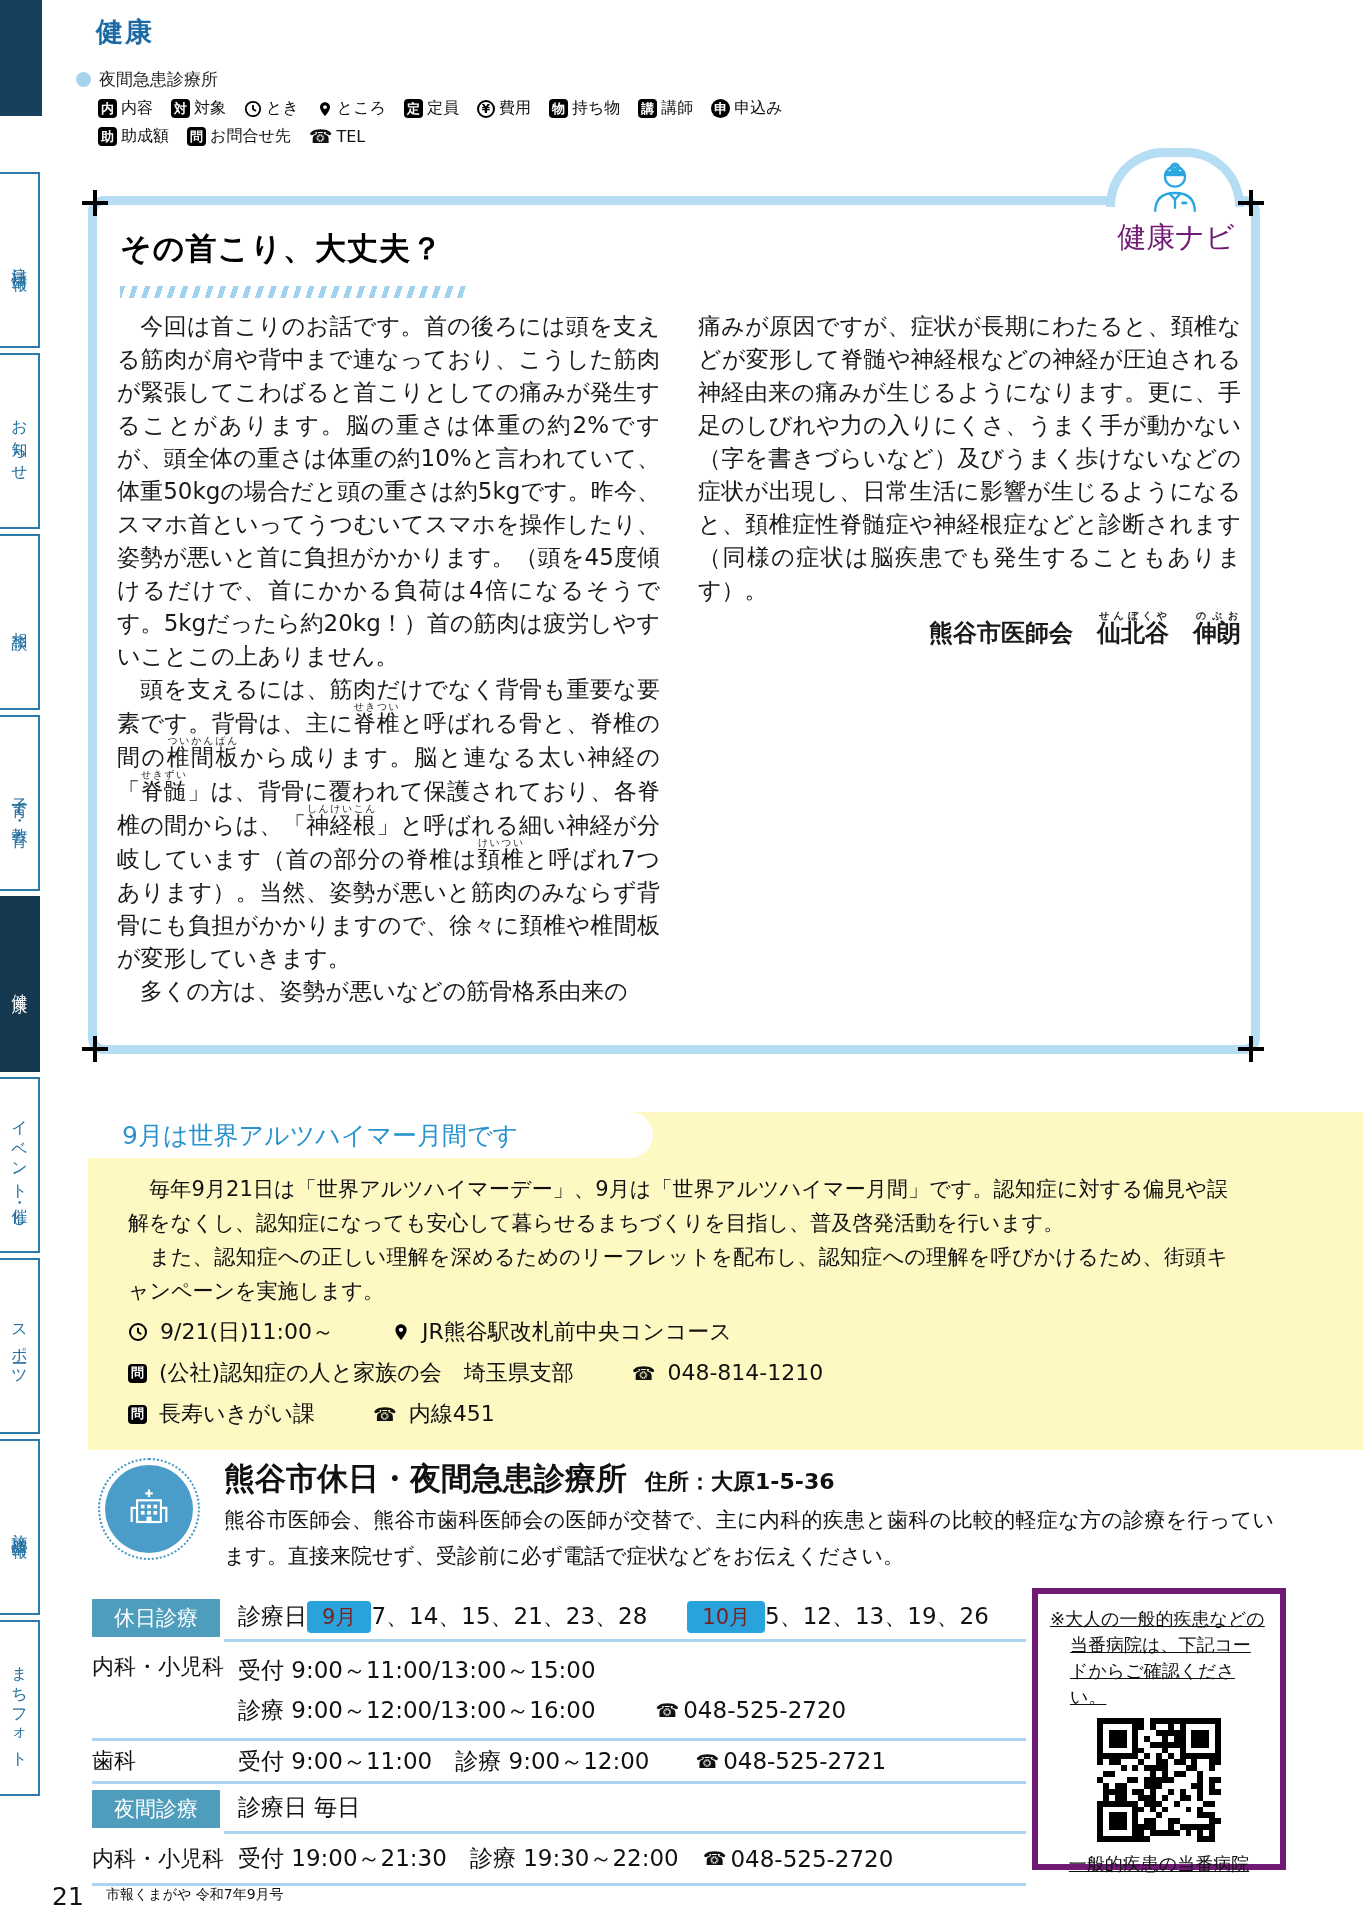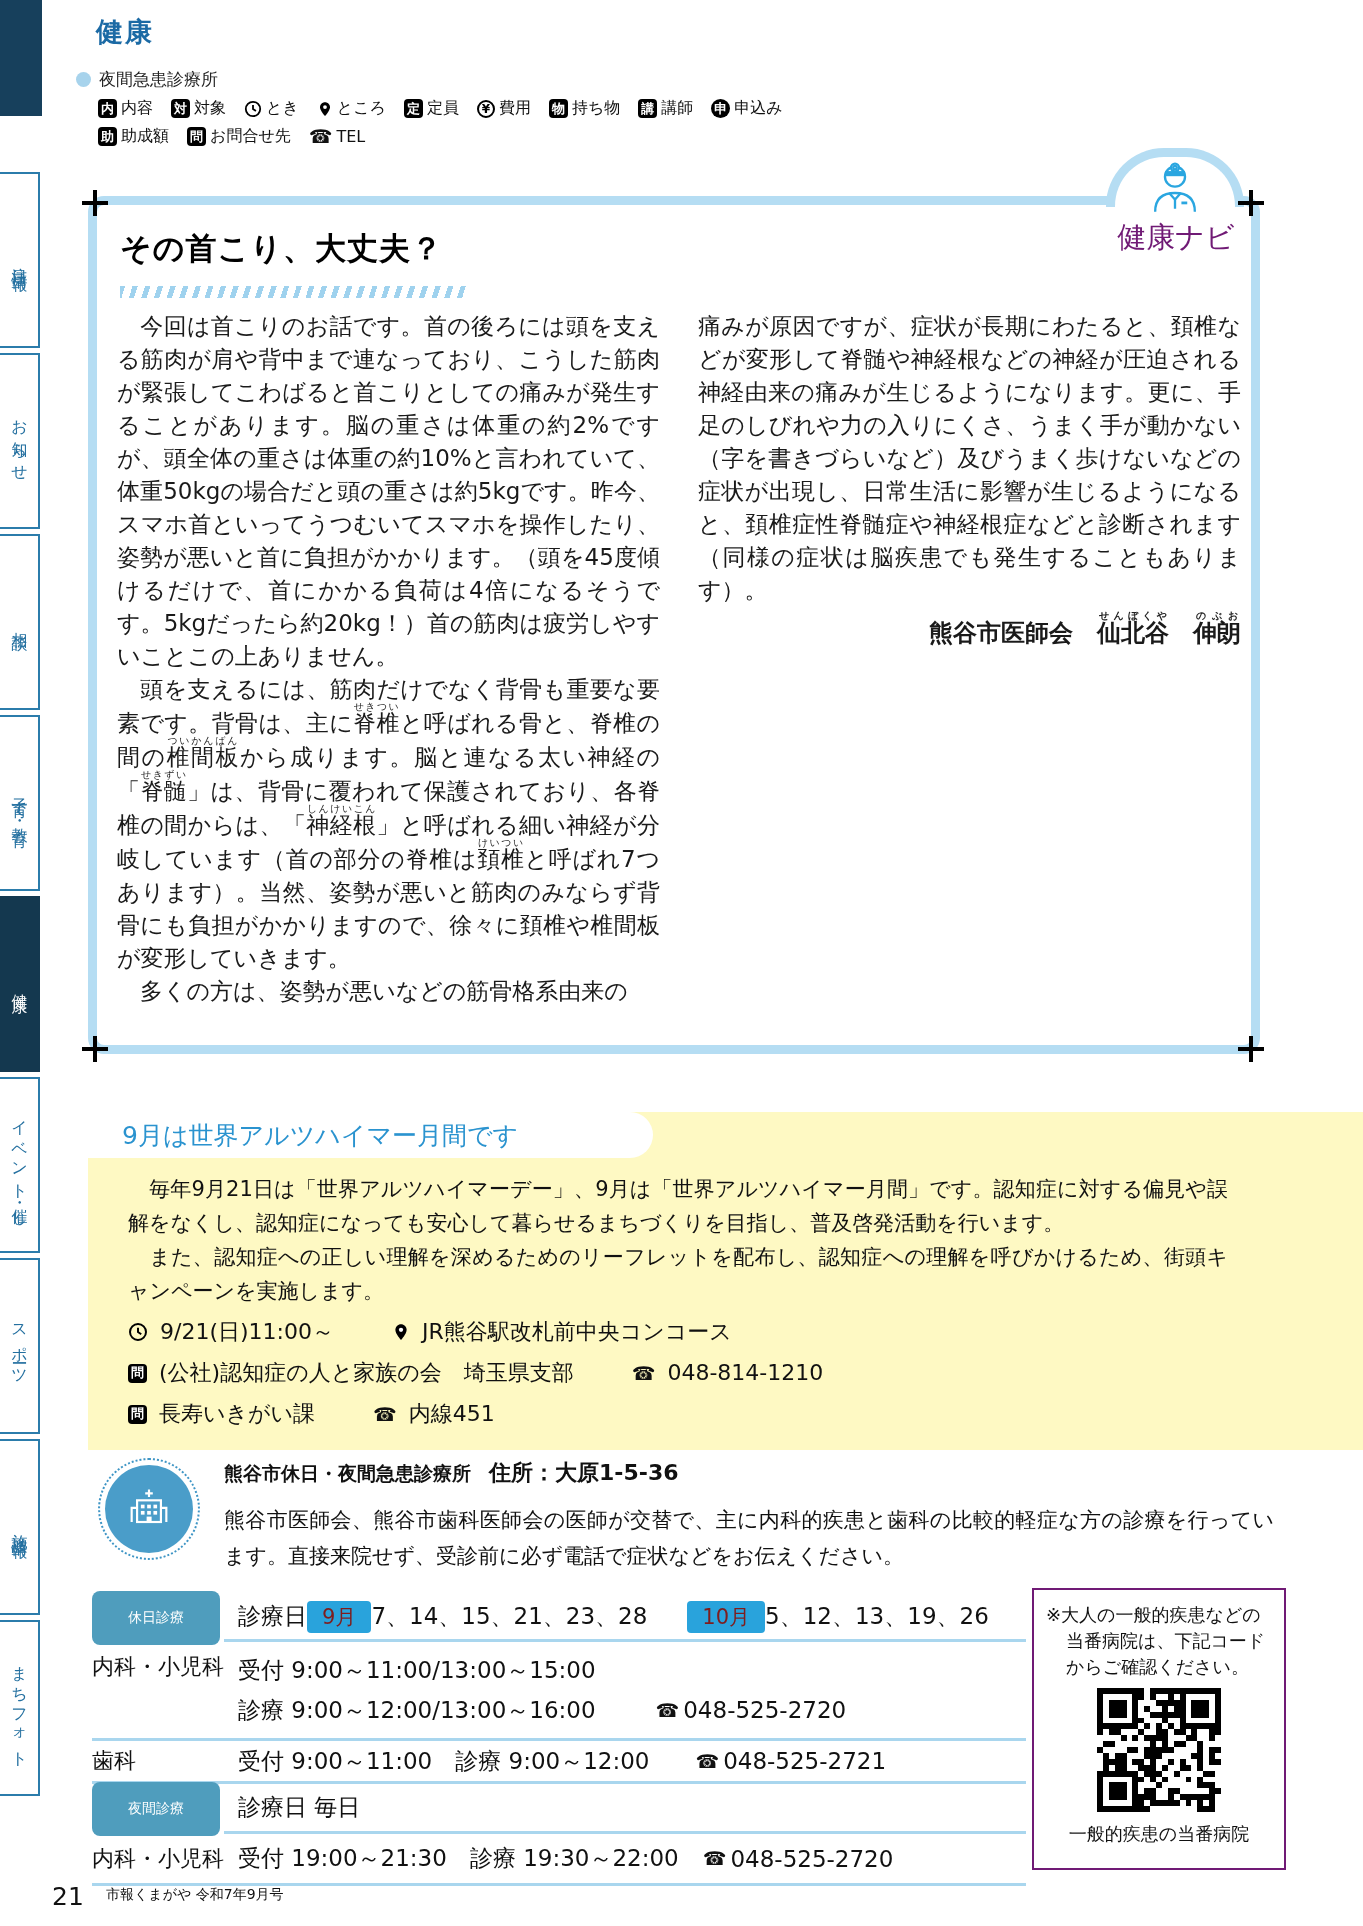--- a/index.html
+++ b/index.html
@@ -45,37 +45,37 @@
   .alz-title{font-size:25px;color:#2a93cf;}
   .alz-body{position:absolute;left:40px;top:60px;width:1100px;font-size:21px;line-height:34px;color:#111;text-align:justify;}
   .alz-body p{margin:0;}
   .inforow{display:flex;align-items:center;gap:12px;margin-top:7px;font-size:22px;white-space:nowrap;}
   .gap{display:inline-block;width:34px;}
 
   
   .clinic-icon{position:absolute;left:98px;top:1458px;width:102px;height:102px;border:2px dotted #3e95c5;border-radius:50%;box-sizing:border-box;display:flex;align-items:center;justify-content:center;}
   .clinic-icon-inner{width:88px;height:88px;border-radius:50%;background:#4a9dc9;display:flex;align-items:center;justify-content:center;}
   .clinic-head{position:absolute;left:224px;top:1458px;display:flex;align-items:baseline;gap:18px;white-space:nowrap;}
-  .clinic-title{font-size:19px;font-weight:bold;text-align:right;}
+  .clinic-title{font-size:31px;font-weight:bold;text-align:right;}
   .clinic-addr{font-size:22px;font-weight:bold;}
   .clinic-desc{position:absolute;left:224px;top:1502px;width:1050px;font-size:21px;line-height:36px;text-align:justify;}
 
   
   .tbl{position:absolute;left:92px;top:1594px;width:934px;font-size:23px;}
   .trow{display:flex;}
   .tlabel{width:132px;flex:none;font-size:22px;display:flex;align-items:center;}
   .tcontent{flex:1;padding-left:14px;display:flex;align-items:center;box-sizing:border-box;}
   .bline{border-bottom:3px solid #a9d6ee;}
-  .pill{display:inline-flex;align-items:center;justify-content:center;width:128px;height:54px;background:#4f9dbd;color:#fff;border-radius:8px;font-size:14px;}
+  .pill{display:inline-flex;align-items:center;justify-content:center;width:128px;height:38px;background:#4f9dbd;color:#fff;border-radius:1px;font-size:21px;}
   .mo{display:inline-block;background:#29a3dc;color:#7f1d1d;font-size:21px;padding:2px 15px;border-radius:4px;margin:0 0;}
   .tel{display:inline-flex;align-items:center;gap:4px;white-space:nowrap;}
   .tline{display:flex;align-items:center;}
 
   
-  .qrbox{position:absolute;left:1032px;top:1588px;width:254px;height:282px;border:2px solid #701a75;background:#fff;box-sizing:border-box;padding:12px 12px;text-align:center;}
+  .qrbox{position:absolute;left:1032px;top:1588px;width:254px;height:282px;border:6px solid #701a75;background:#fff;box-sizing:border-box;padding:12px 12px;text-align:center;text-decoration:underline;}
   .qrnote{font-size:18px;line-height:26px;text-align:left;padding-left:20px;text-indent:-20px;}
   .qrwrap{margin-top:8px;}
   .qrcap{font-size:18px;margin-top:6px;}
 
   
   .pageno{position:absolute;left:52px;top:1882px;font-size:25px;}
   .issue{position:absolute;left:106px;top:1886px;font-size:14px;font-weight:400;}
 </style>
 </head>
 <body>

